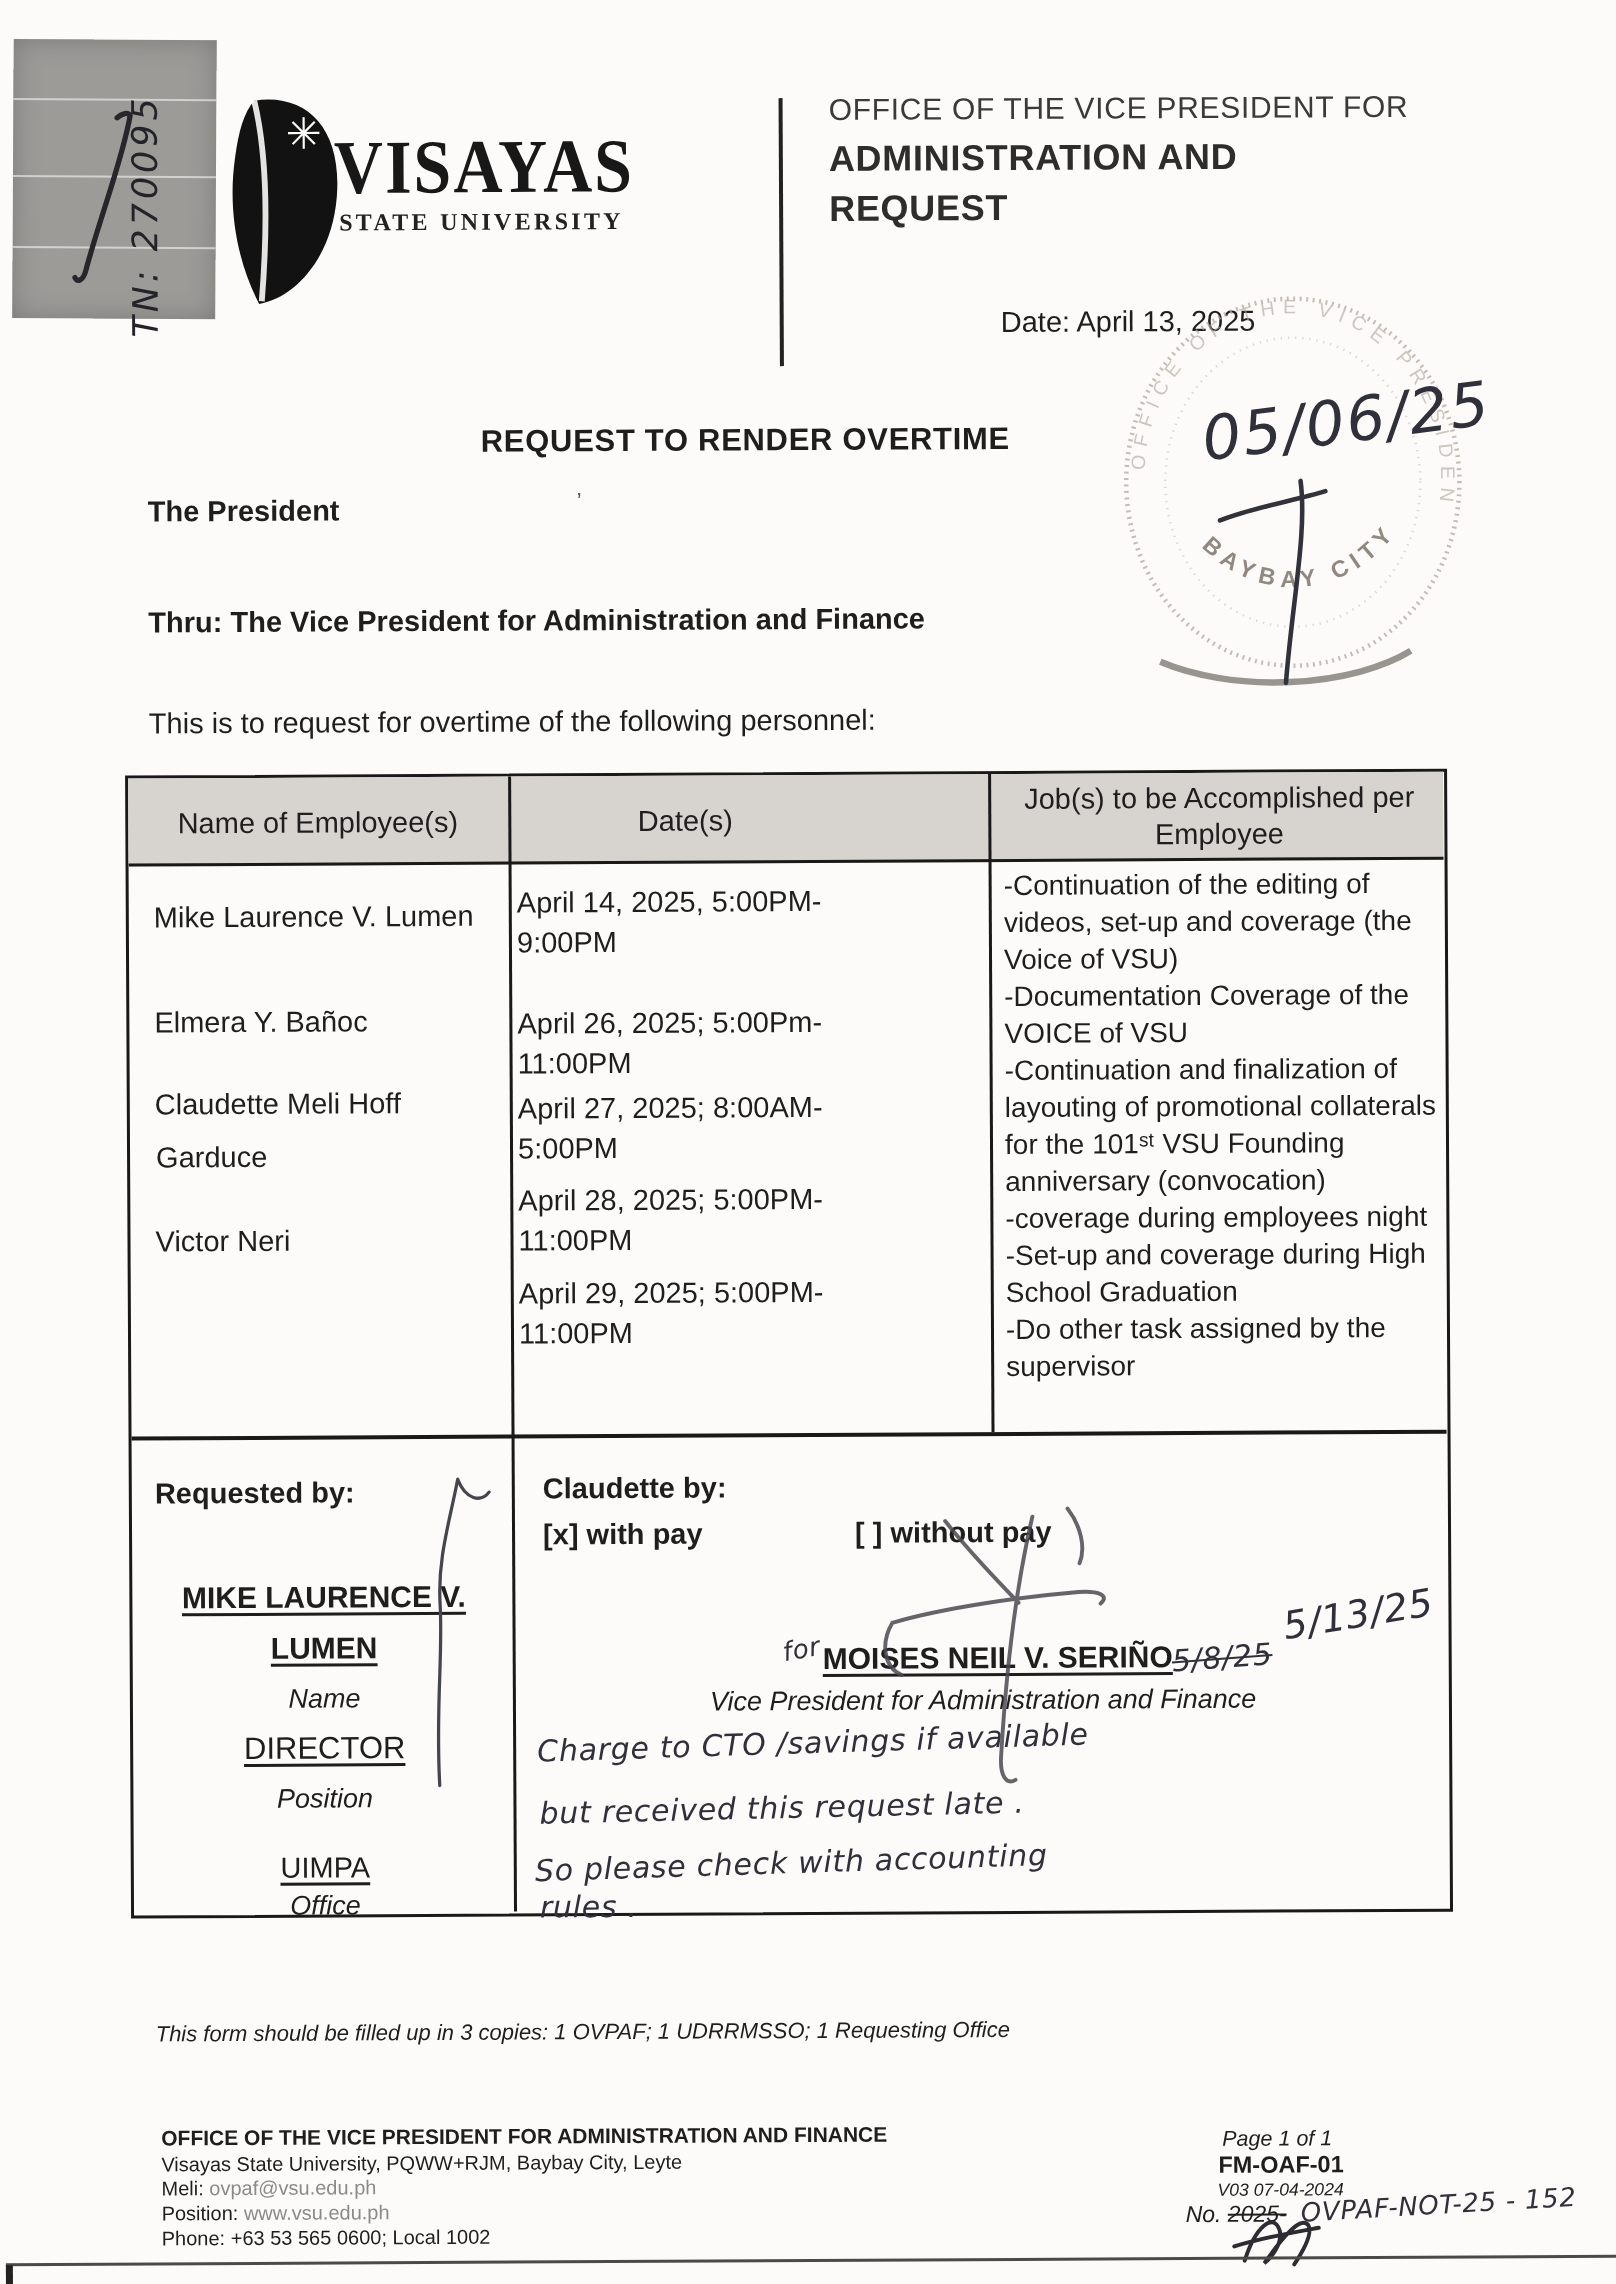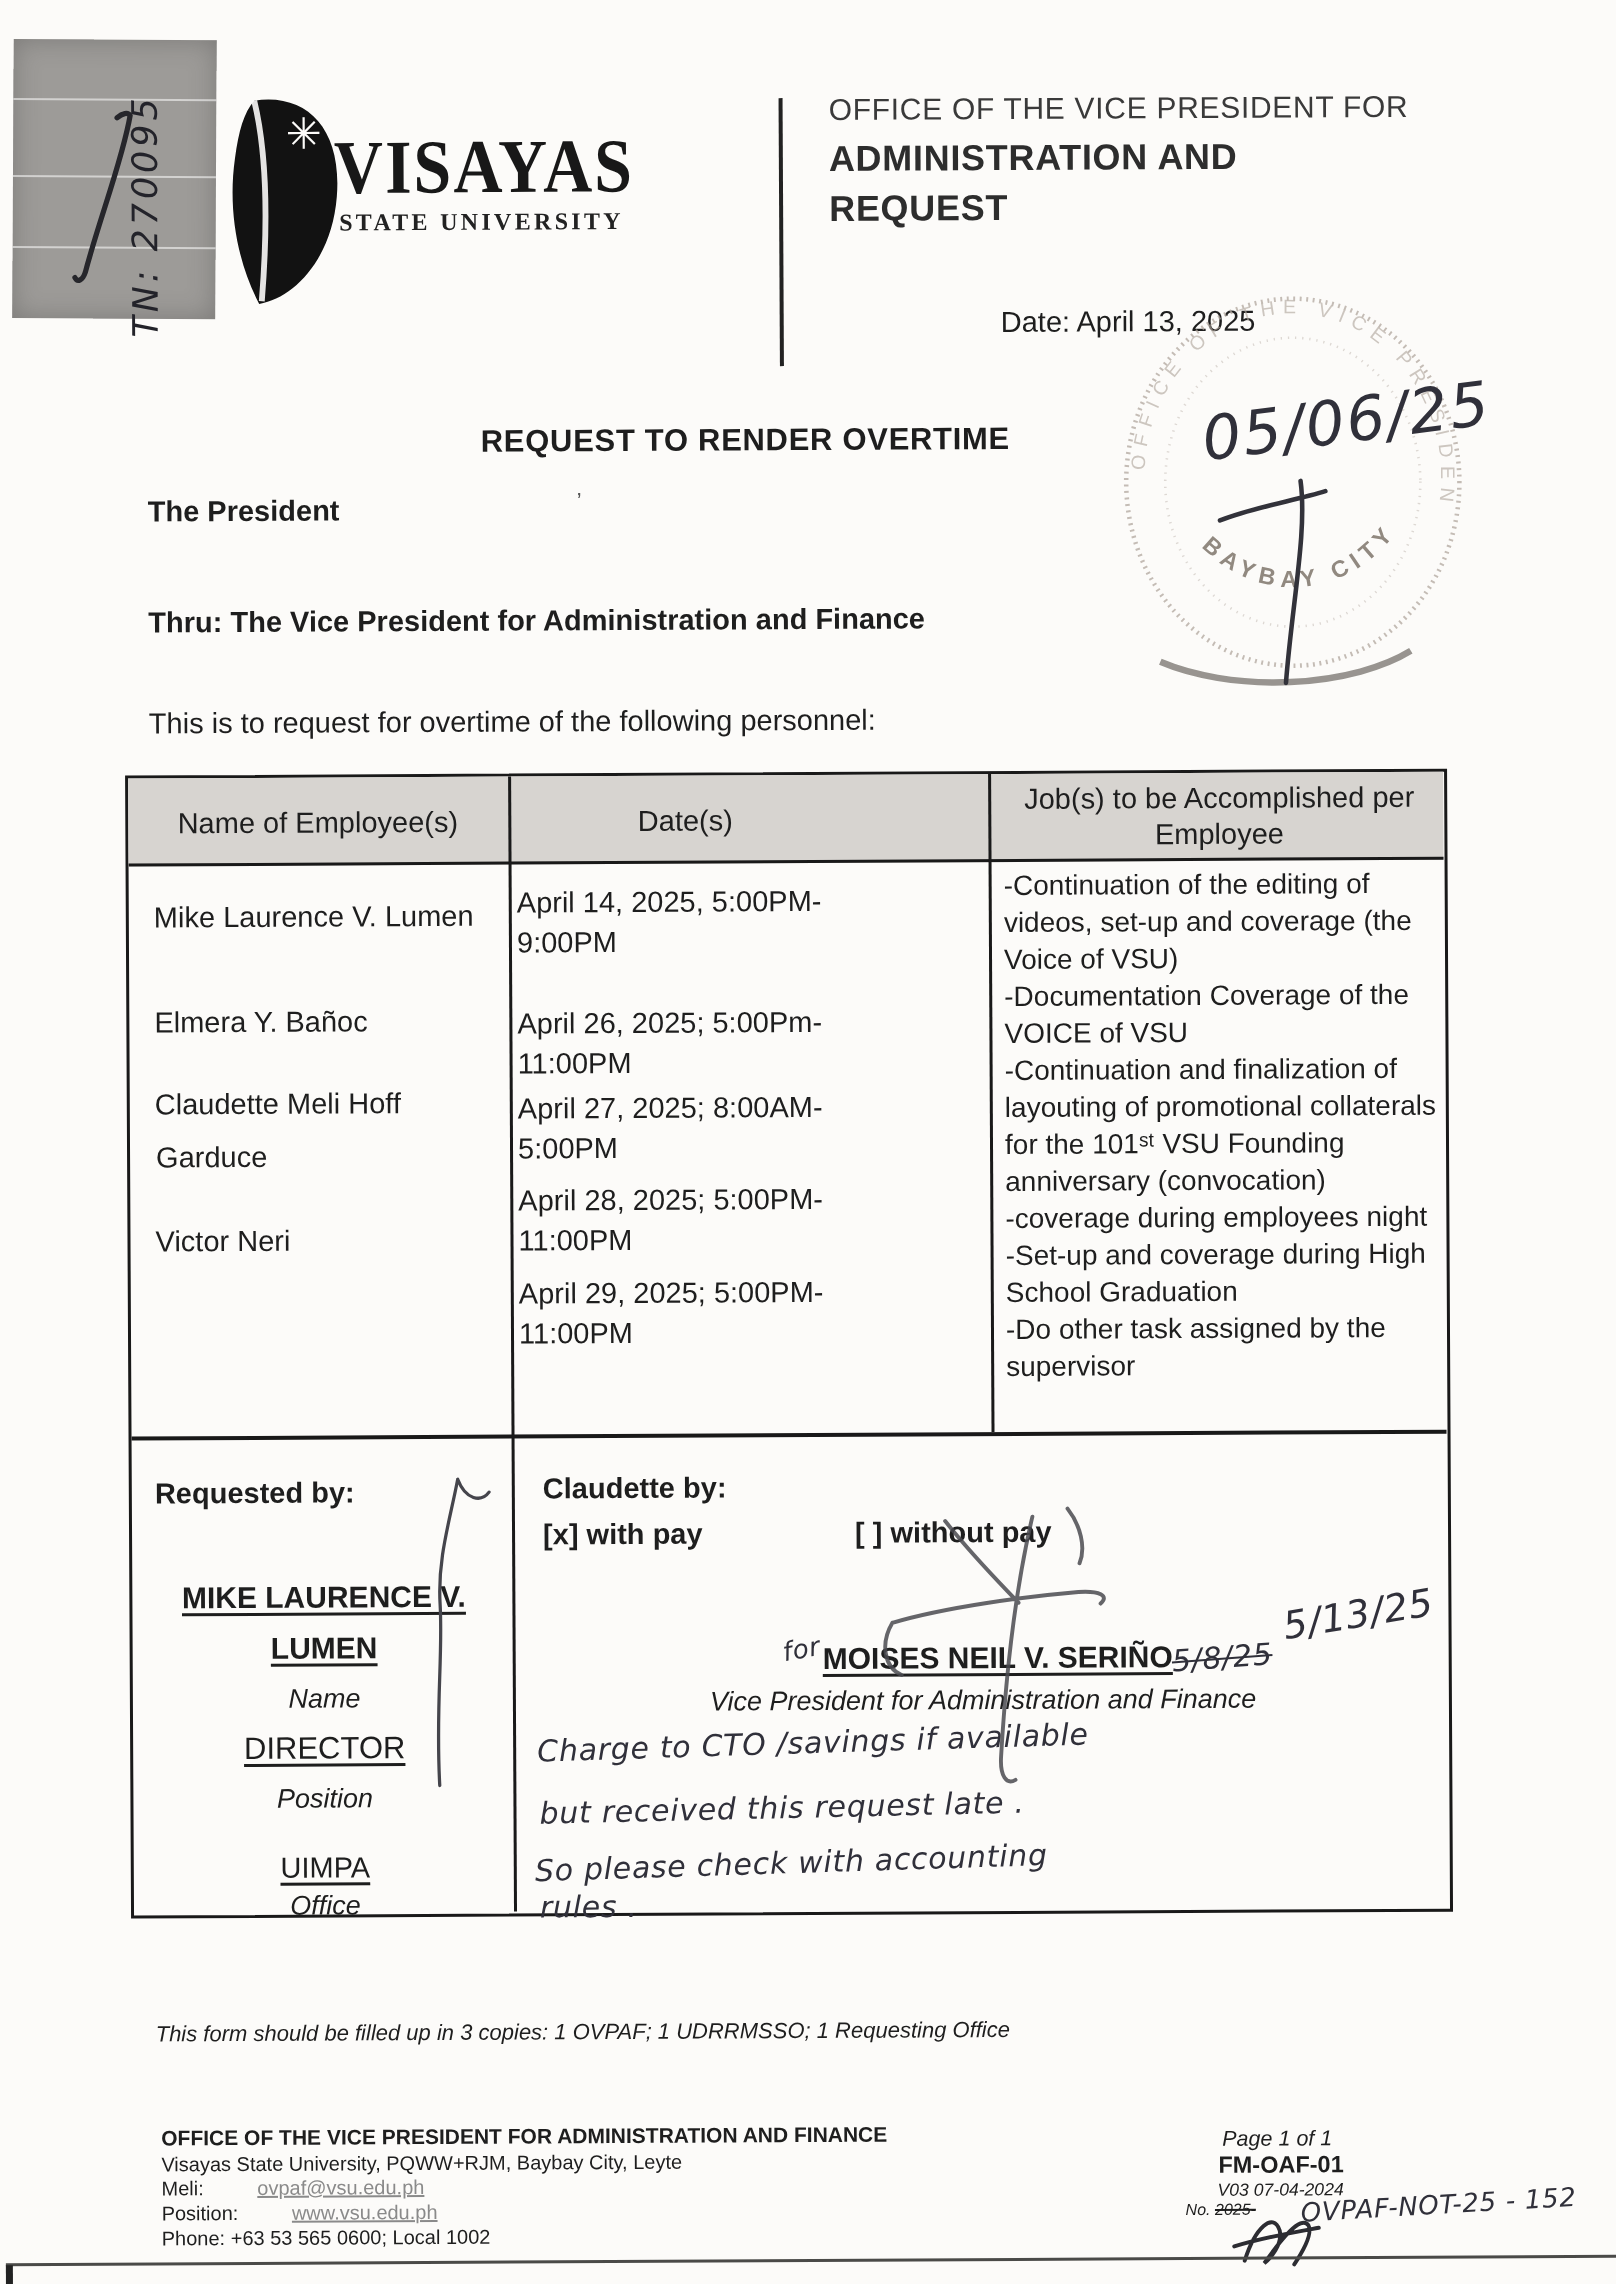--- a/index.html
+++ b/index.html
@@ -19,21 +19,21 @@
   .logo-visayas{font-family:"Liberation Serif",serif;font-weight:bold;font-size:68px;
                 letter-spacing:2px;color:#181818;transform:scaleY(1.12);transform-origin:left top;}
   .logo-sub{font-family:"Liberation Serif",serif;font-weight:bold;font-size:24px;letter-spacing:3.3px;color:#222;}
   .body-txt{font-size:29px;}
   .tbl-line{background:#191919;}
   .cell-txt{font-size:29px;line-height:40px;}
   .jobs{font-size:28px;line-height:37px;}
   .cap{font-size:27px;font-style:italic;}
   .sig-name{font-size:30px;font-weight:bold;text-decoration:underline;text-decoration-thickness:2.6px;text-underline-offset:5.2px;}
   .foot{font-size:20px;line-height:25px;}
-  .link{color:#8a8a8a;text-decoration:underline;margin-left:48px;}
+  .link{color:#8a8a8a;}
   .strike{text-decoration:line-through;text-decoration-thickness:2px;}
   svg.overlay{position:absolute;inset:0;pointer-events:none;}
 </style>
 </head>
 <body>
 
 <div class="page">
 <div class="doc">
 
   <div class="abs scan-strip" style="left:18px;top:36px;width:203px;height:279px;transform:rotate(0.6deg);">
@@ -149,21 +149,21 @@
   </div>
   <div class="abs foot" style="left:156px;top:2198px;">
     <span>Position:</span>
     <span class="link">www.vsu.edu.ph</span>
   </div>
   <div class="abs foot" style="left:156px;top:2223px;">Phone: +63 53 565 0600; Local 1002</div>
 
   <div class="abs i" style="left:1217px;top:2129px;font-size:21.5px;">Page 1 of 1</div>
   <div class="abs b" style="left:1213px;top:2154px;font-size:23.5px;">FM-OAF-01</div>
   <div class="abs i" style="left:1212px;top:2182px;font-size:17.6px;">V03 07-04-2024</div>
-  <div class="abs" style="left:1180px;top:2203px;font-size:16px;font-style:italic;">
+  <div class="abs" style="left:1180px;top:2203px;font-size:23px;font-style:italic;">
     <span>No.</span>
     <span class="strike">2025-</span>
   </div>
   <div class="abs hand" style="left:1295px;top:2193px;font-size:26px;transform:rotate(-3deg);">OVPAF-NOT-25 - 152</div>
 
   <svg class="overlay" width="1616" height="2284" viewBox="0 0 2481 3506">
 
     <path d="M 188 175 C 196 168 205 166 208 172 C 196 240 160 330 138 412 C 134 424 126 428 122 420" stroke="#26262b" stroke-width="8" fill="none" stroke-linecap="round"></path>
 
     <path d="M 700 2268 C 712 2300 736 2304 748 2288 M 700 2268 C 688 2330 668 2390 672 2460 C 676 2540 664 2620 670 2738" stroke="#45454c" stroke-width="5" fill="none" stroke-linecap="round"></path>

